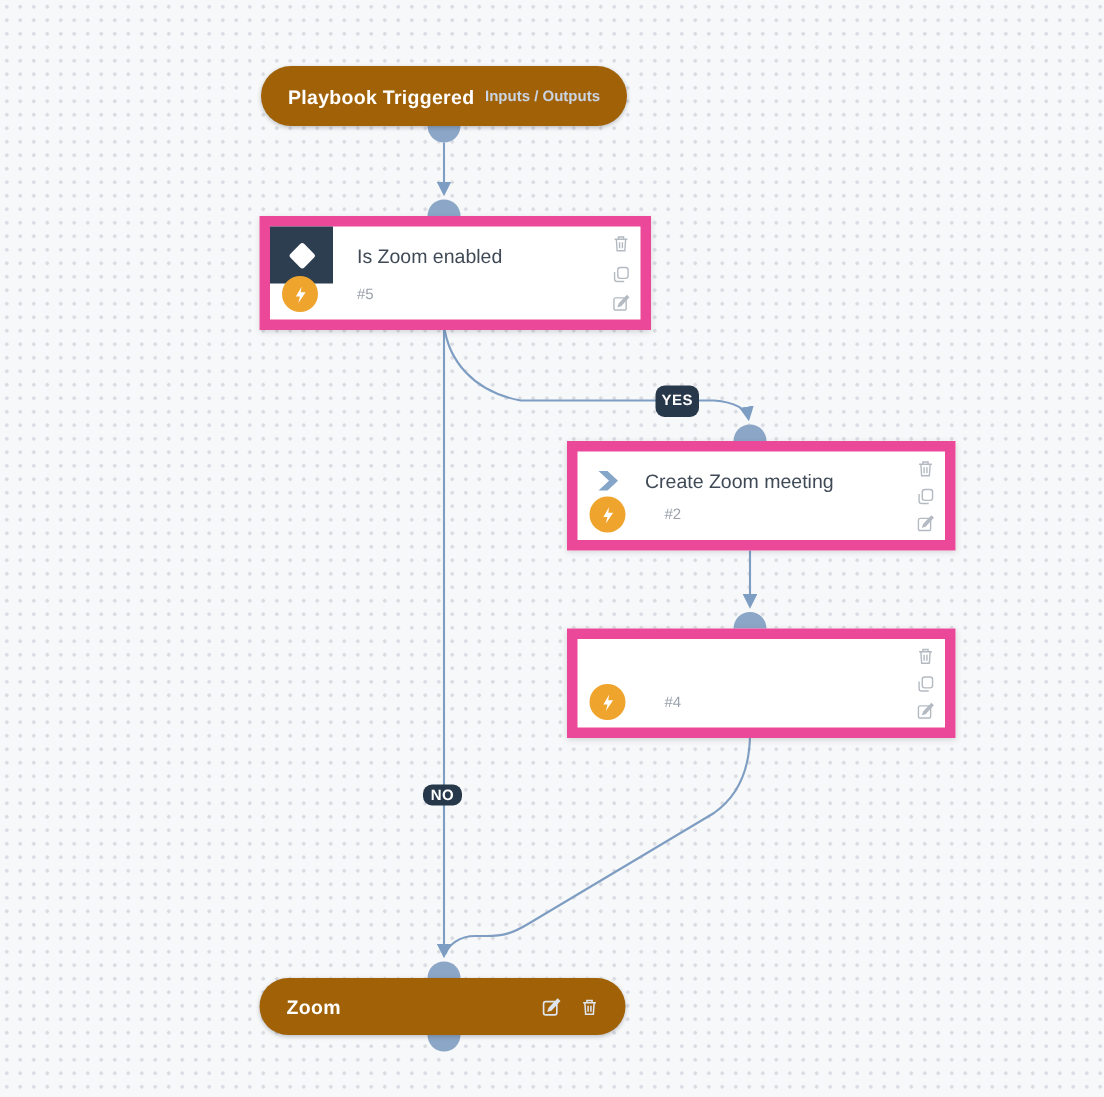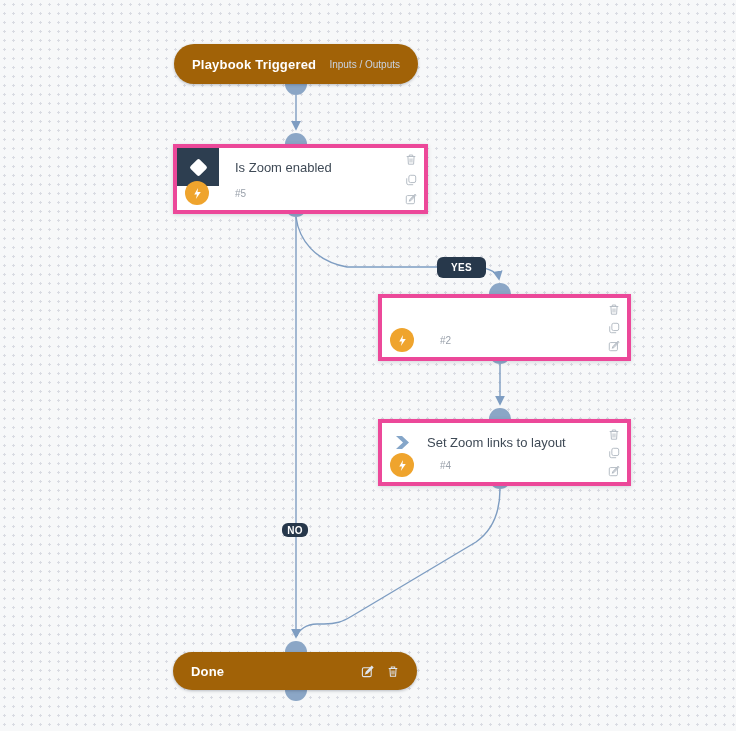--- a/index.html
+++ b/index.html
@@ -15,46 +15,46 @@
   
   .connector{position:absolute;width:22px;height:22px;border-radius:50%;
     background:#8ba6c6;z-index:2;}
   
   .pill{position:absolute;background:#a16207;border-radius:20px;color:#fff;
     display:flex;align-items:center;justify-content:space-between;
     padding:0 18px;box-shadow:0 1px 3px rgba(40,50,70,.3);z-index:3;}
   #node-trigger{left:174px;top:44px;width:208px;height:40px;}
   #node-done{left:173px;top:652px;width:208px;height:38px;}
   .pill-title{font-size:13px;font-weight:700;letter-spacing:.2px;}
-  .pill-sub{font-size:10px;font-weight:400;color:#c9d3e2;}
+  .pill-sub{font-size:10px;font-weight:700;color:#c9d3e2;}
   .pill-actions{display:flex;gap:13px;align-items:center;}
   .pill-actions svg{display:block;cursor:pointer;}
   
-  .card{position:absolute;background:#fff;border:4px solid #ec4899;
+  .card{position:absolute;background:#fff;border:7px solid #ec4899;
     box-shadow:0 1px 4px rgba(50,60,80,.18);z-index:3;}
   #card-condition{left:173px;top:144px;width:247px;height:62px;}
   #card-create{left:378px;top:294px;width:245px;height:59px;}
   #card-set{left:378px;top:419px;width:245px;height:59px;}
   .row-top{height:38px;display:flex;align-items:center;}
   .cond-block{width:42px;height:38px;background:#2d3e50;flex:0 0 42px;
     display:flex;align-items:center;justify-content:center;}
   .diamond{width:13px;height:13px;background:#fff;transform:rotate(45deg);border-radius:2px;}
   .chev{margin-left:12px;flex:0 0 auto;display:flex;}
   .card-title{margin-left:16px;font-size:13px;color:#3f4a56;white-space:nowrap;}
   .bolt-badge{position:absolute;left:8px;bottom:5px;width:24px;height:24px;border-radius:50%;
     background:#efa42d;display:flex;align-items:center;justify-content:center;}
   .task-id{position:absolute;left:58px;bottom:11px;font-size:10px;color:#9aa1ab;}
   .actions{position:absolute;right:7px;top:5px;bottom:5px;display:flex;
     flex-direction:column;justify-content:space-between;align-items:center;z-index:4;}
   .actions svg{display:block;cursor:pointer;}
   
   .branch-label{position:absolute;background:#27384b;color:#fff;font-size:10px;
     font-weight:700;border-radius:6px;display:flex;align-items:center;justify-content:center;
     z-index:4;letter-spacing:.3px;}
-  #label-yes{left:437px;top:257px;width:49px;height:21px;}
+  #label-yes{left:437px;top:257px;width:29px;height:21px;}
   #label-no{left:282px;top:523px;width:26px;height:14px;}
 </style>
 </head>
 <body>
 
 <svg id="edges" width="736" height="731">
   <defs>
     <marker id="arr" viewBox="0 0 8 8" refX="6.5" refY="4" markerWidth="7" markerHeight="7" orient="auto">
       <path d="M0,0 L8,4 L0,8 Z" fill="#7e9dc2"></path>
     </marker>
@@ -103,20 +103,28 @@
         <path d="M9.5 12.5 H4 A2 2 0 0 1 2 10.5 V5"></path>
       </svg>
     <svg width="12" height="12" viewBox="0 0 14 14" fill="none" stroke="#b3bac2" stroke-width="1.1">
         <rect x="1.5" y="3" width="9.5" height="9.5" rx="1.5"></rect>
         <path d="M5 9.5 L12.3 1.8 M5 9.5 L6.8 9 L12.8 2.6 L11.6 1.4 L5.6 7.7 Z"></path>
       </svg>
   </div>
 </div>
 
 <div class="card" id="card-create">
+  <div class="row-top">
+    <span class="chev">
+      <svg width="17" height="15" viewBox="0 0 17 15">
+          <path d="M2 1 L8 1 L15 7.5 L8 14 L2 14 L9 7.5 Z" fill="#85a6c9"></path>
+        </svg>
+    </span>
+    <span class="card-title">Create Zoom meeting</span>
+  </div>
   <div class="bolt-badge">
     <svg width="13" height="13" viewBox="0 0 24 24">
         <path d="M13 2 L6 14 L11 14 L9 22 L18 9 L12 9 Z" fill="#fff"></path>
       </svg>
   </div>
   <span class="task-id">#2</span>
   <div class="actions">
     <svg width="12" height="13" viewBox="0 0 14 15" fill="none" stroke="#b3bac2" stroke-width="1.1">
         <path d="M2 4 H12 M5 4 V2.3 H9 V4 M3.4 4 L4 13 H10 L10.6 4 M5.9 6.3 V11 M8.1 6.3 V11"></path>
       </svg>
@@ -125,28 +133,20 @@
         <path d="M9.5 12.5 H4 A2 2 0 0 1 2 10.5 V5"></path>
       </svg>
     <svg width="12" height="12" viewBox="0 0 14 14" fill="none" stroke="#b3bac2" stroke-width="1.1">
         <rect x="1.5" y="3" width="9.5" height="9.5" rx="1.5"></rect>
         <path d="M5 9.5 L12.3 1.8 M5 9.5 L6.8 9 L12.8 2.6 L11.6 1.4 L5.6 7.7 Z"></path>
       </svg>
   </div>
 </div>
 
 <div class="card" id="card-set">
-  <div class="row-top">
-    <span class="chev">
-      <svg width="17" height="15" viewBox="0 0 17 15">
-          <path d="M2 1 L8 1 L15 7.5 L8 14 L2 14 L9 7.5 Z" fill="#85a6c9"></path>
-        </svg>
-    </span>
-    <span class="card-title">Set Zoom links to layout</span>
-  </div>
   <div class="bolt-badge">
     <svg width="13" height="13" viewBox="0 0 24 24">
         <path d="M13 2 L6 14 L11 14 L9 22 L18 9 L12 9 Z" fill="#fff"></path>
       </svg>
   </div>
   <span class="task-id">#4</span>
   <div class="actions">
     <svg width="12" height="13" viewBox="0 0 14 15" fill="none" stroke="#b3bac2" stroke-width="1.1">
         <path d="M2 4 H12 M5 4 V2.3 H9 V4 M3.4 4 L4 13 H10 L10.6 4 M5.9 6.3 V11 M8.1 6.3 V11"></path>
       </svg>
@@ -158,21 +158,21 @@
         <rect x="1.5" y="3" width="9.5" height="9.5" rx="1.5"></rect>
         <path d="M5 9.5 L12.3 1.8 M5 9.5 L6.8 9 L12.8 2.6 L11.6 1.4 L5.6 7.7 Z"></path>
       </svg>
   </div>
 </div>
 
 <div class="branch-label" id="label-yes">YES</div>
 <div class="branch-label" id="label-no">NO</div>
 
 <div class="pill" id="node-done">
-  <span class="pill-title">Done</span>
+  <span class="pill-title">Zoom</span>
   <span class="pill-actions">
     <svg width="13" height="13" viewBox="0 0 14 14" fill="none" stroke="#dfe5ee" stroke-width="1.2">
         <rect x="1.5" y="3" width="9.5" height="9.5" rx="1.5"></rect>
         <path d="M5 9.5 L12.3 1.8 M5 9.5 L6.8 9 L12.8 2.6 L11.6 1.4 L5.6 7.7 Z"></path>
       </svg>
     <svg width="12" height="13" viewBox="0 0 14 15" fill="none" stroke="#dfe5ee" stroke-width="1.2">
         <path d="M2 4 H12 M5 4 V2.3 H9 V4 M3.4 4 L4 13 H10 L10.6 4 M5.9 6.3 V11 M8.1 6.3 V11"></path>
       </svg>
   </span>
 </div>

